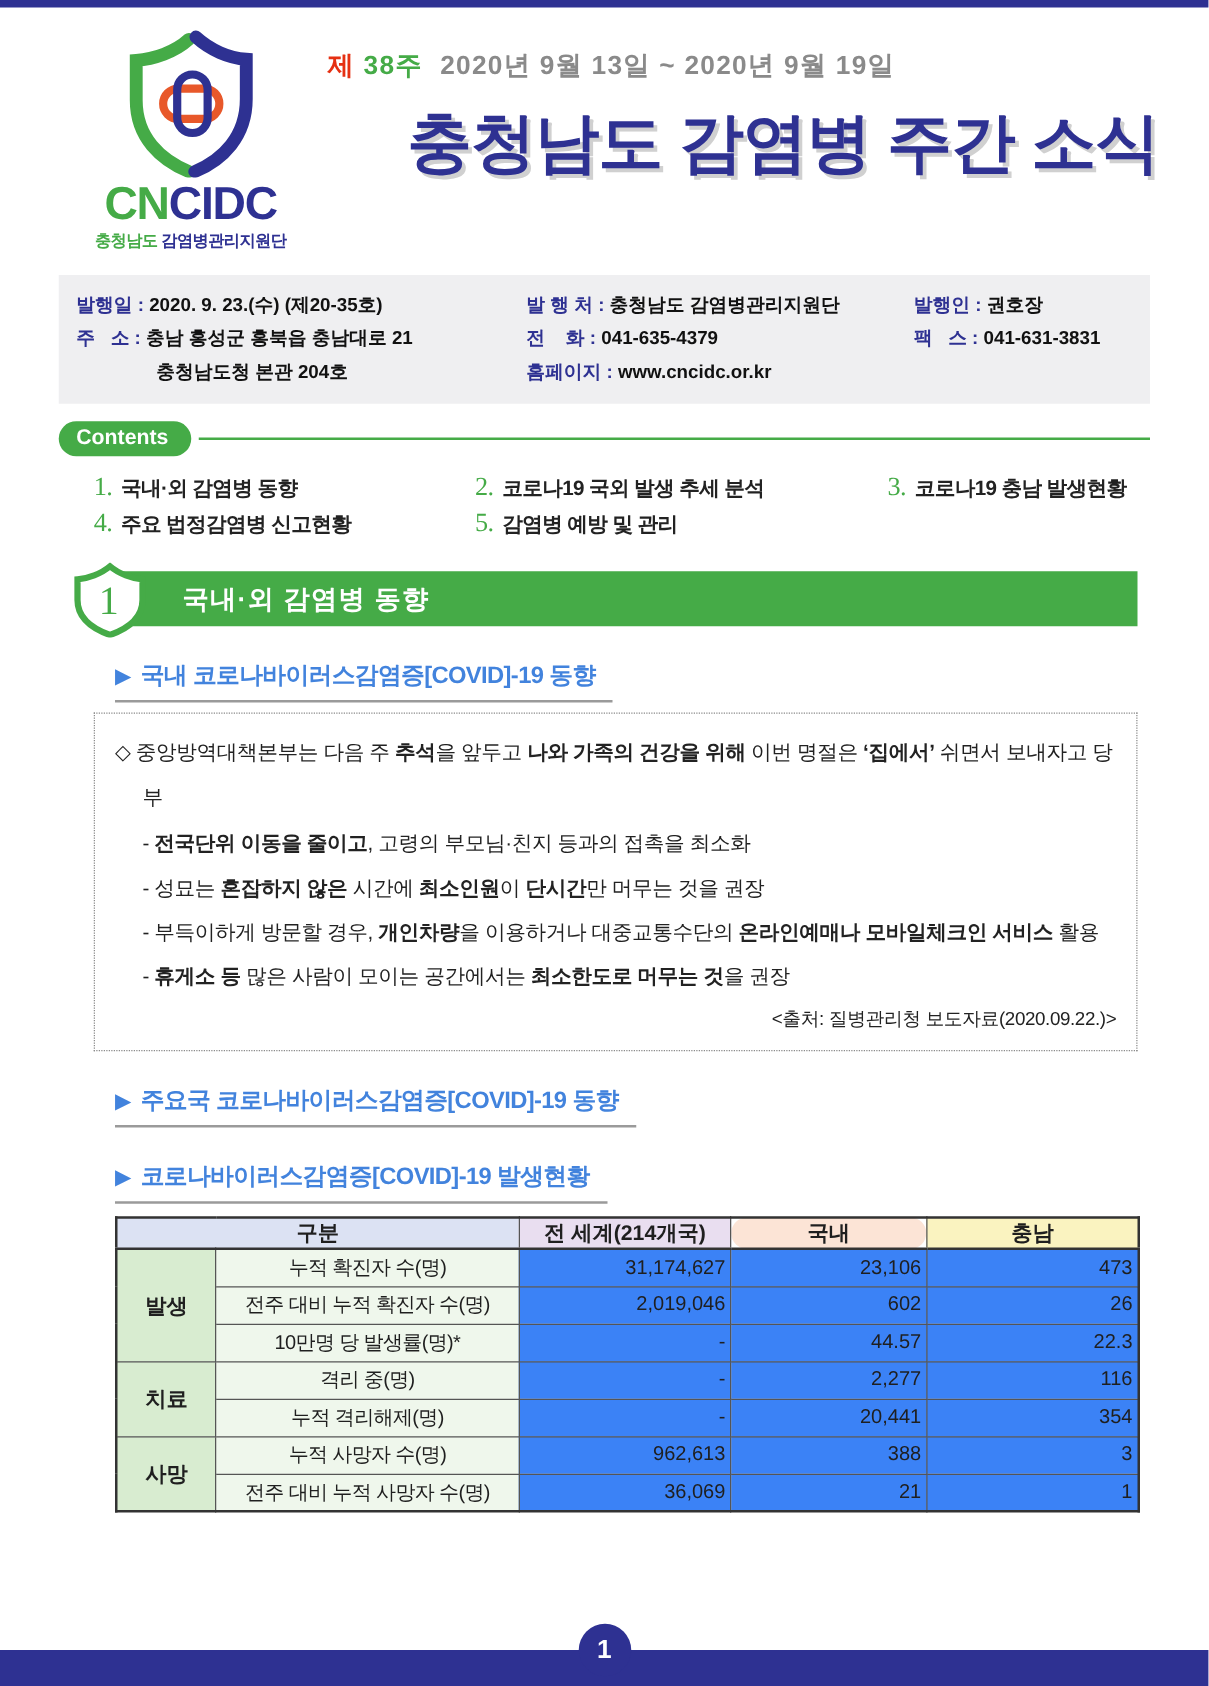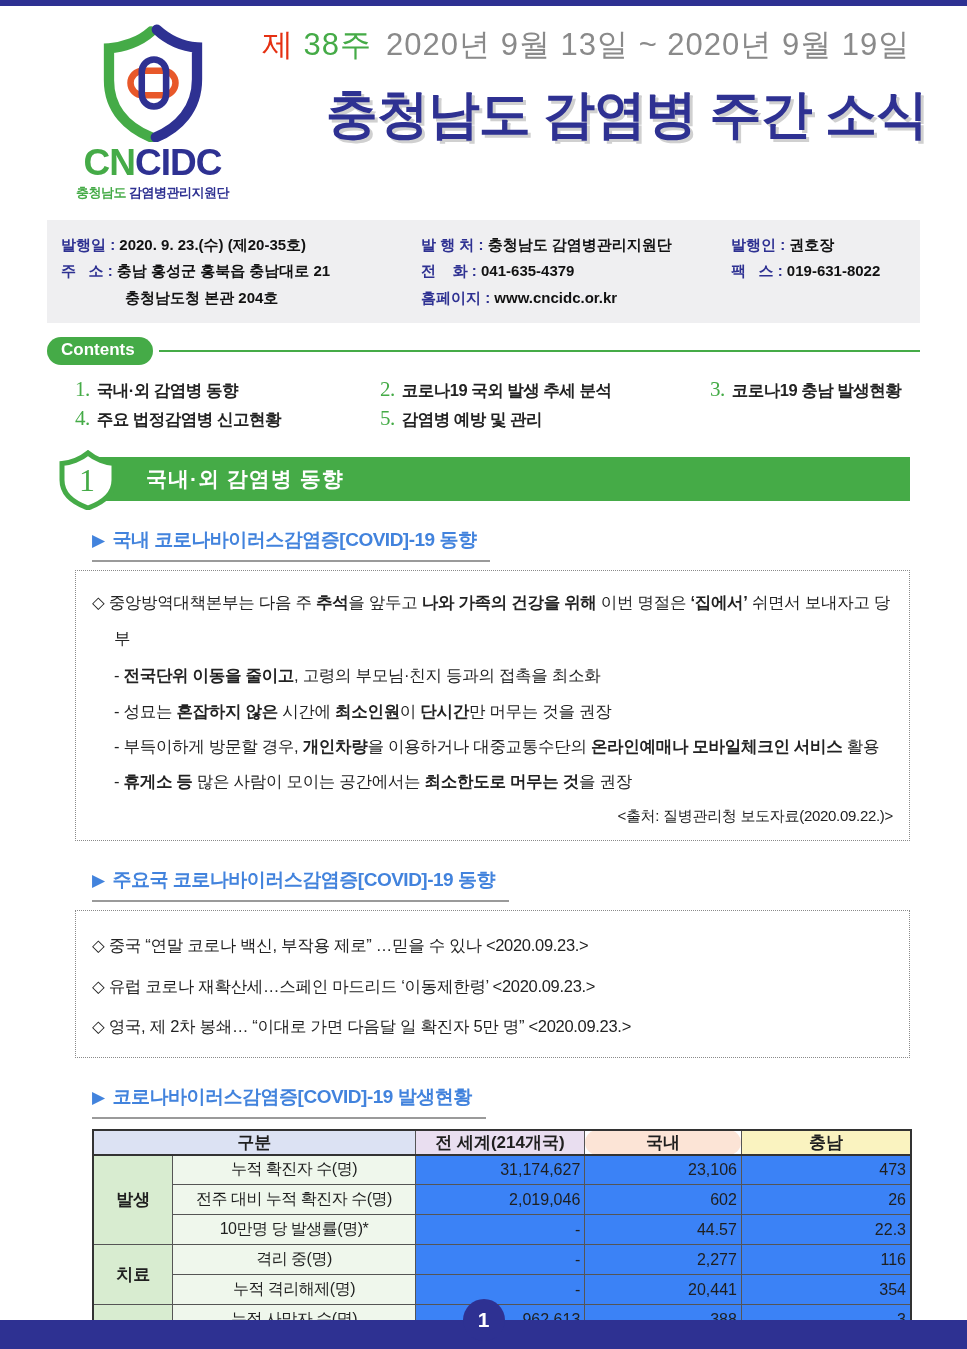--- a/index.html
+++ b/index.html
@@ -16,21 +16,21 @@
 
   
   .masthead{display:flex; padding:24px 40px 8px 55px;}
   .logo{width:195px; flex:0 0 195px; text-align:center;}
   .logo svg{display:block; margin:0 auto;}
   .logo-acronym{font-size:37px; font-weight:800; letter-spacing:-1px; line-height:1; margin-top:2px;}
   .logo-cn{color:var(--green);} .logo-cidc{color:var(--navy);}
   .logo-org{font-size:13px; font-weight:bold; margin-top:3px; letter-spacing:-0.5px;}
   .logo-org .g{color:var(--green);} .logo-org .n{color:var(--navy);}
   .mast-right{flex:1; padding-left:12px;}
-  .weekline{font-size:31px; font-weight:normal; letter-spacing:1px;}
+  .weekline{margin-top:14px; font-size:21px; font-weight:bold; letter-spacing:1px;}
   .week-prefix{color:var(--red);} .week-num{color:var(--green); margin-right:14px;}
   .week-dates{color:var(--gray-date);}
   .main-title{margin-top:14px; font-size:52px; font-weight:700; color:var(--navy);
     letter-spacing:-1px; white-space:nowrap; text-shadow:3px 3px 0 #d0d0d0;text-align:right;}
 
   
   .infobar{margin:10px 47px 0 47px; background:var(--info-bg); padding:12px 16px 12px 14px;
     display:flex; font-size:15px; font-weight:bold; line-height:1.75;justify-content:space-between;}
   .info-col{white-space:pre;}
   .info-col1{width:360px;} .info-col2{width:310px;} .info-col3{flex:1;}
@@ -109,21 +109,21 @@
       <div class="weekline">
         <span class="week-prefix">제</span><span class="week-num"> 38주</span><span class="week-dates">2020년 9월 13일 ~ 2020년 9월 19일</span>
       </div>
       <div class="main-title">충청남도 감염병 주간 소식</div>
     </div>
   </div>
 
   <div class="infobar">
     <div class="info-col info-col1" id="info-col1"><div class="info-row"><span class="ilabel">발행일</span><span class="isep"> : </span><span class="ival">2020. 9. 23.(수) (제20-35호)</span></div><div class="info-row"><span class="ilabel">주   소</span><span class="isep"> : </span><span class="ival">충남 홍성군 홍북읍 충남대로 21</span></div><div class="info-row cont"><span class="ival">충청남도청 본관 204호</span></div></div>
     <div class="info-col info-col2" id="info-col2"><div class="info-row"><span class="ilabel">발 행 처</span><span class="isep"> : </span><span class="ival">충청남도 감염병관리지원단</span></div><div class="info-row"><span class="ilabel">전    화</span><span class="isep"> : </span><span class="ival">041-635-4379</span></div><div class="info-row"><span class="ilabel">홈페이지</span><span class="isep"> : </span><span class="ival">www.cncidc.or.kr</span></div></div>
-    <div class="info-col info-col3" id="info-col3"><div class="info-row"><span class="ilabel">발행인</span><span class="isep"> : </span><span class="ival">권호장</span></div><div class="info-row"><span class="ilabel">팩   스</span><span class="isep"> : </span><span class="ival">019-631-8022</span></div></div>
+    <div class="info-col info-col3" id="info-col3"><div class="info-row"><span class="ilabel">발행인</span><span class="isep"> : </span><span class="ival">권호장</span></div><div class="info-row"><span class="ilabel">팩   스</span><span class="isep"> : </span><span class="ival">041-631-3831</span></div></div>
   </div>
 
   <div class="contents">
     <div class="contents-head">
       <span class="contents-pill">Contents</span>
       <span class="contents-line"></span>
     </div>
     <div class="contents-grid" id="contents-grid">
         <div class="citem"><span class="cnum">1.</span><span>국내·외 감염병 동향</span></div>
         <div class="citem"><span class="cnum">2.</span><span>코로나19 국외 발생 추세 분석</span></div>
@@ -149,25 +149,20 @@
     <div class="bullets" id="domestic-bullets">
         <p class="bullet"><span>- </span><span class="b">전국단위 이동을 줄이고</span><span>, 고령의 부모님·친지 등과의 접촉을 최소화</span></p>
         <p class="bullet"><span>- 성묘는 </span><span class="b">혼잡하지 않은</span><span> 시간에 </span><span class="b">최소인원</span><span>이 </span><span class="b">단시간</span><span>만 머무는 것을 권장</span></p>
         <p class="bullet"><span>- 부득이하게 방문할 경우, </span><span class="b">개인차량</span><span>을 이용하거나 대중교통수단의 </span><span class="b">온라인예매나 모바일체크인 서비스</span><span> 활용</span></p>
         <p class="bullet"><span>- </span><span class="b">휴게소 등</span><span> 많은 사람이 모이는 공간에서는 </span><span class="b">최소한도로 머무는 것</span><span>을 권장</span></p>
       </div>
     <div class="boxsource">&lt;출처: 질병관리청 보도자료(2020.09.22.)&gt;</div>
   </div>
 
   <div class="subwrap"><div class="subhead"><span class="arrow">▶</span><span>주요국 코로나바이러스감염증[COVID]-19 동향</span></div></div>
-  <div class="dotbox" id="global-list">
-      <div class="gitem">◇ 중국  “연말 코로나 백신, 부작용 제로” …믿을 수 있나 &lt;2020.09.23.&gt;</div>
-      <div class="gitem">◇ 유럽 코로나 재확산세…스페인 마드리드 ‘이동제한령’ &lt;2020.09.23.&gt;</div>
-      <div class="gitem">◇ 영국, 제 2차 봉쇄… “이대로 가면 다음달 일 확진자 5만 명” &lt;2020.09.23.&gt;</div>
-    </div>
 
   <div class="subwrap"><div class="subhead"><span class="arrow">▶</span><span>코로나바이러스감염증[COVID]-19 발생현황</span></div></div>
   <table class="covid">
     <colgroup>
       <col style="width:80px">
         <col style="width:243px">
         <col class="c-world">
         <col class="c-korea">
         <col class="c-cn">
     </colgroup>

